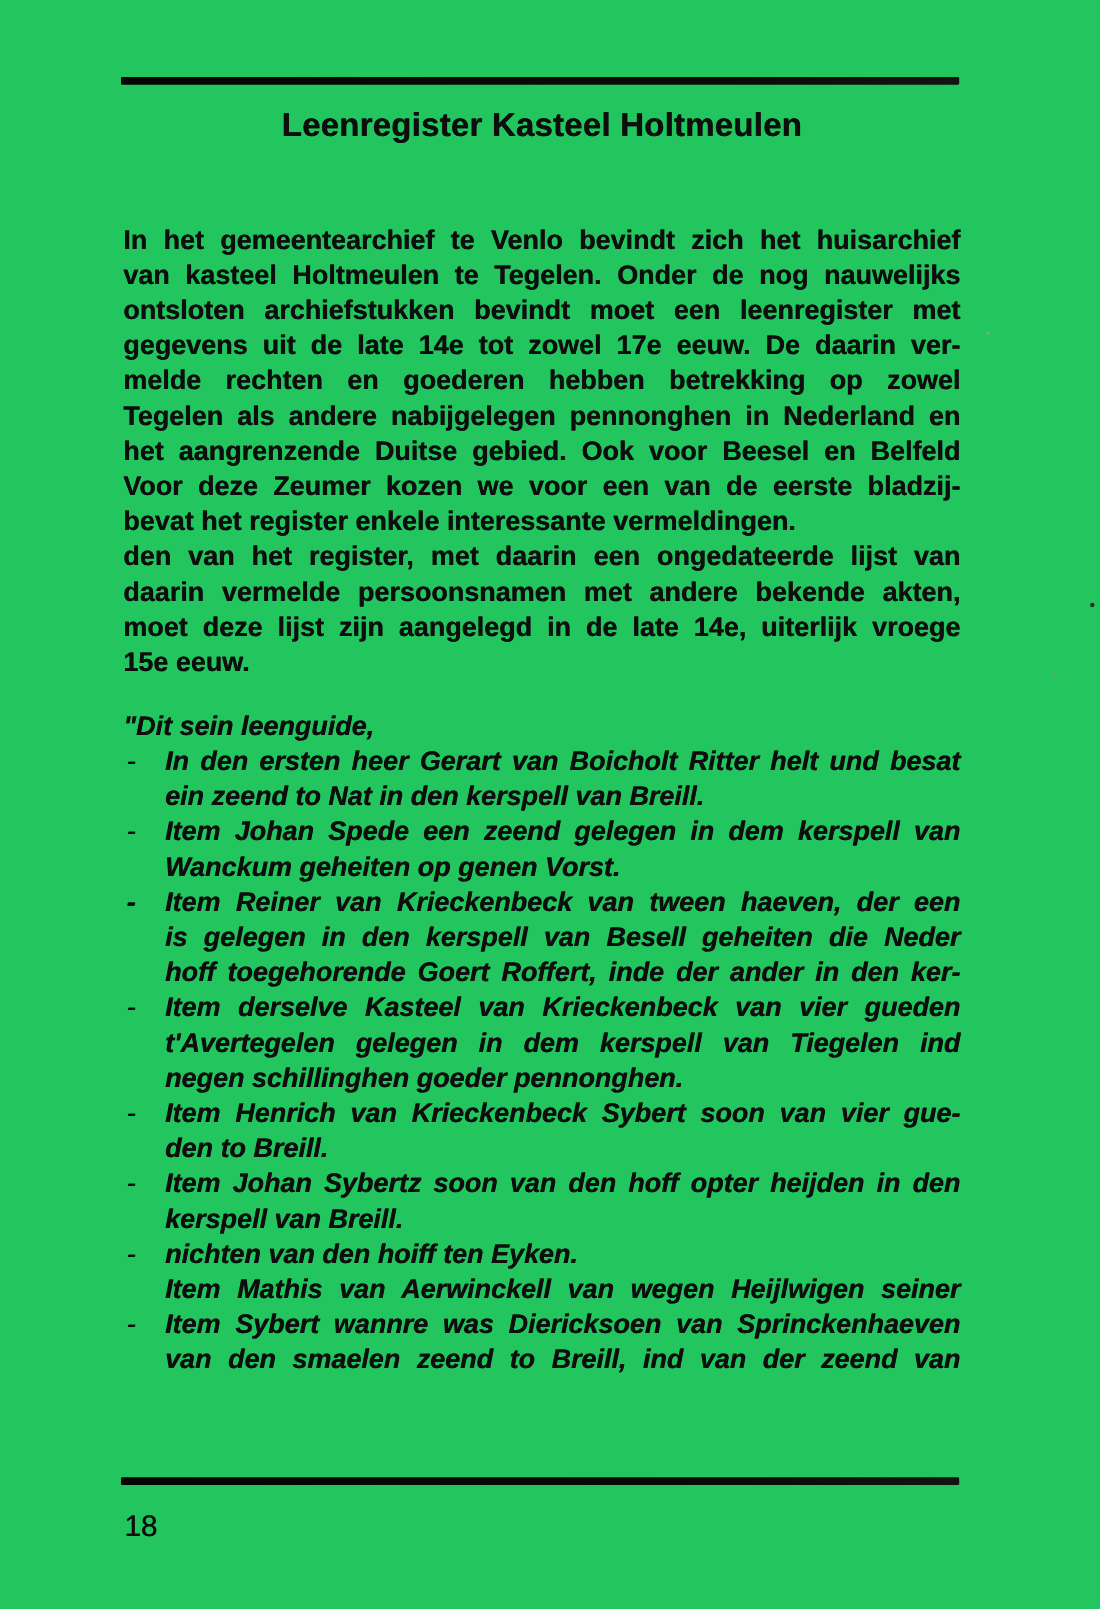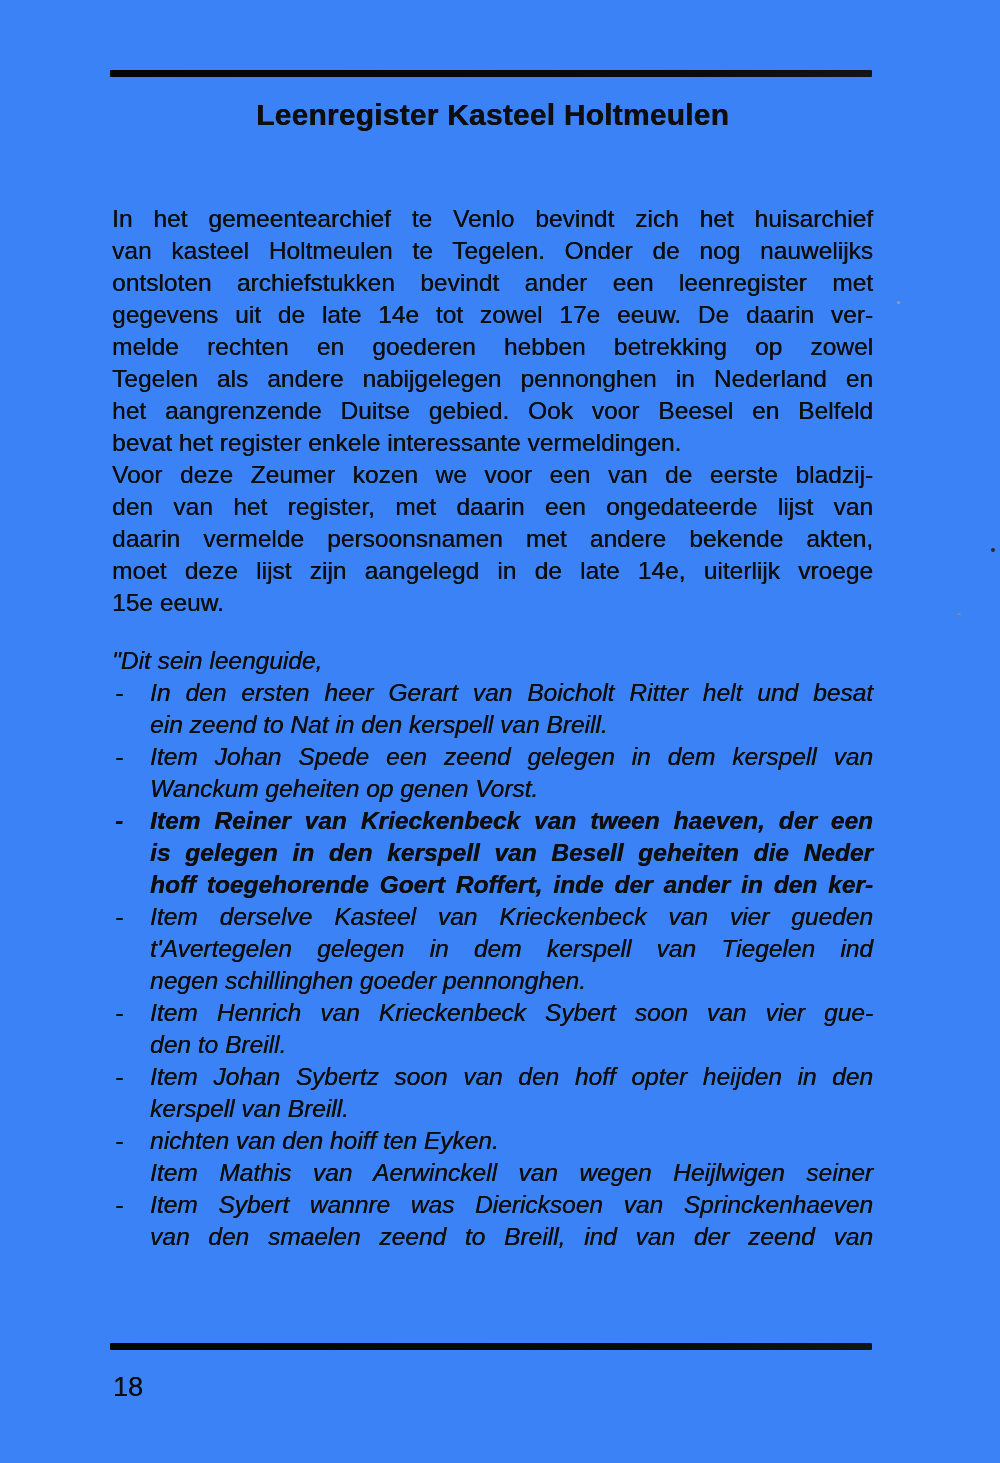--- a/index.html
+++ b/index.html
@@ -4,21 +4,21 @@
 <style>
   html, body {
     margin: 0;
     padding: 0;
     background: #ffffff;
   }
   .page {
     position: relative;
     width: 1000px;
     height: 1463px;
-    background: #3b82f6;
+    background: #22c55e;
     color: #0e0e0e;
     font-family: "Liberation Sans", sans-serif;
     overflow: hidden;
   }
   .rule {
     position: absolute;
     left: 110px;
     width: 762px;
     height: 7px;
     background: linear-gradient(to right, #050505 0%, #0a0a0a 75%, #141414 100%);
@@ -40,21 +40,21 @@
   }
   .column {
     position: absolute;
     left: 112px;
     top: 203px;
     width: 761px;
     font-size: 24.5px;
     line-height: 32px;
     text-shadow: 0.35px 0 0 currentColor;
   }
-  .ln { min-height: 32px; }
+  .ln { min-height: 32px; font-weight: bold; }
   .j {
     text-align: justify;
     text-align-last: justify;
   }
   .quote {
     margin-top: 26px;
     font-style: italic;
   }
   .bullet {
     position: relative;
@@ -90,27 +90,27 @@
 
   <div class="rule top"></div>
 
   <h1 class="title">Leenregister Kasteel Holtmeulen</h1>
 
   <div class="column">
 
     <div class="para">
       <div class="ln j">In het gemeentearchief te Venlo bevindt zich het huisarchief</div>
       <div class="ln j">van kasteel Holtmeulen te Tegelen. Onder de nog nauwelijks</div>
-      <div class="ln j">ontsloten archiefstukken bevindt ander een leenregister met</div>
+      <div class="ln j">ontsloten archiefstukken bevindt moet een leenregister met</div>
       <div class="ln j">gegevens uit de late 14e tot zowel 17e eeuw. De daarin ver-</div>
       <div class="ln j">melde rechten en goederen hebben betrekking op zowel</div>
       <div class="ln j">Tegelen als andere nabijgelegen pennonghen in Nederland en</div>
       <div class="ln j">het aangrenzende Duitse gebied. Ook voor Beesel en Belfeld</div>
+      <div class="ln j">Voor deze Zeumer kozen we voor een van de eerste bladzij-</div>
       <div class="ln">bevat het register enkele interessante vermeldingen.</div>
-      <div class="ln j">Voor deze Zeumer kozen we voor een van de eerste bladzij-</div>
       <div class="ln j">den van het register, met daarin een ongedateerde lijst van</div>
       <div class="ln j">daarin vermelde persoonsnamen met andere bekende akten,</div>
       <div class="ln j">moet deze lijst zijn aangelegd in de late 14e, uiterlijk vroege</div>
       <div class="ln">15e eeuw.</div>
     </div>
 
     <div class="quote">
 
       <div class="ln">"Dit sein leenguide,</div>
 

